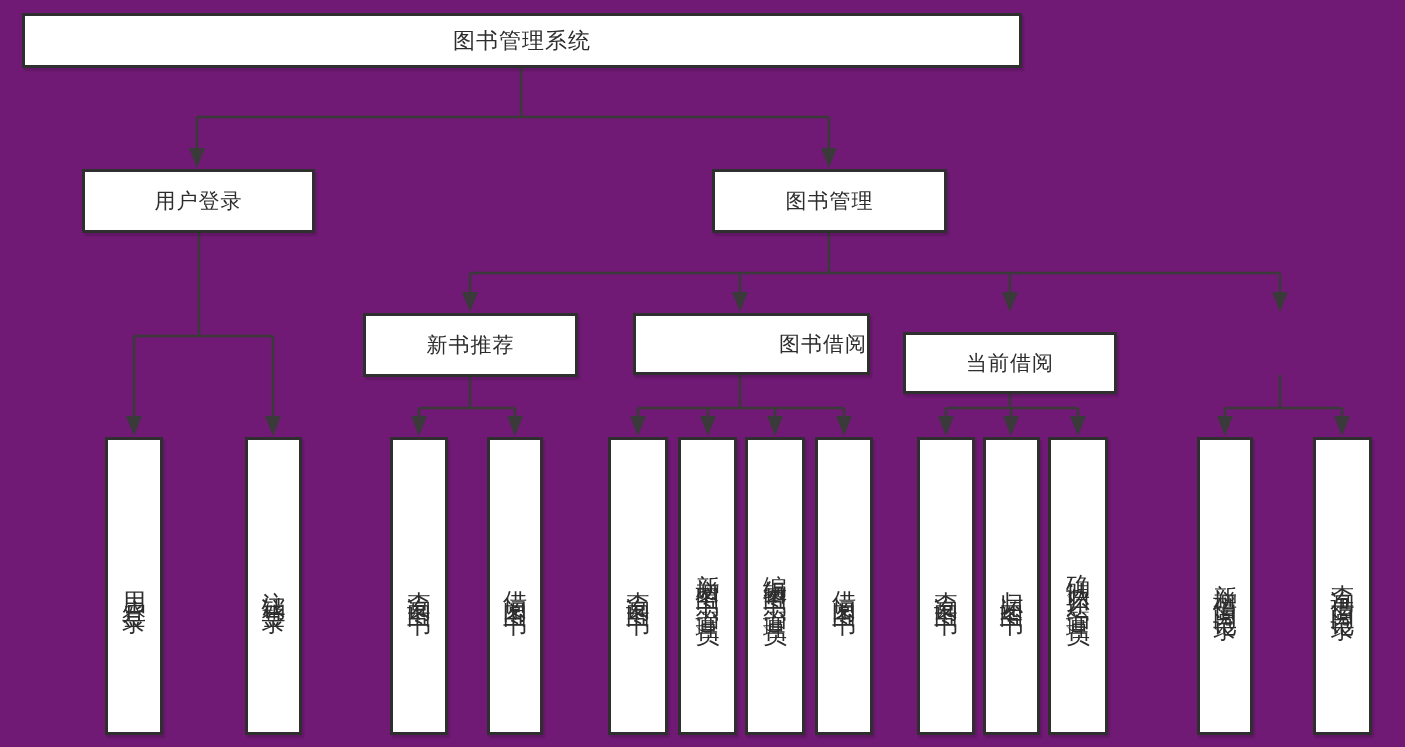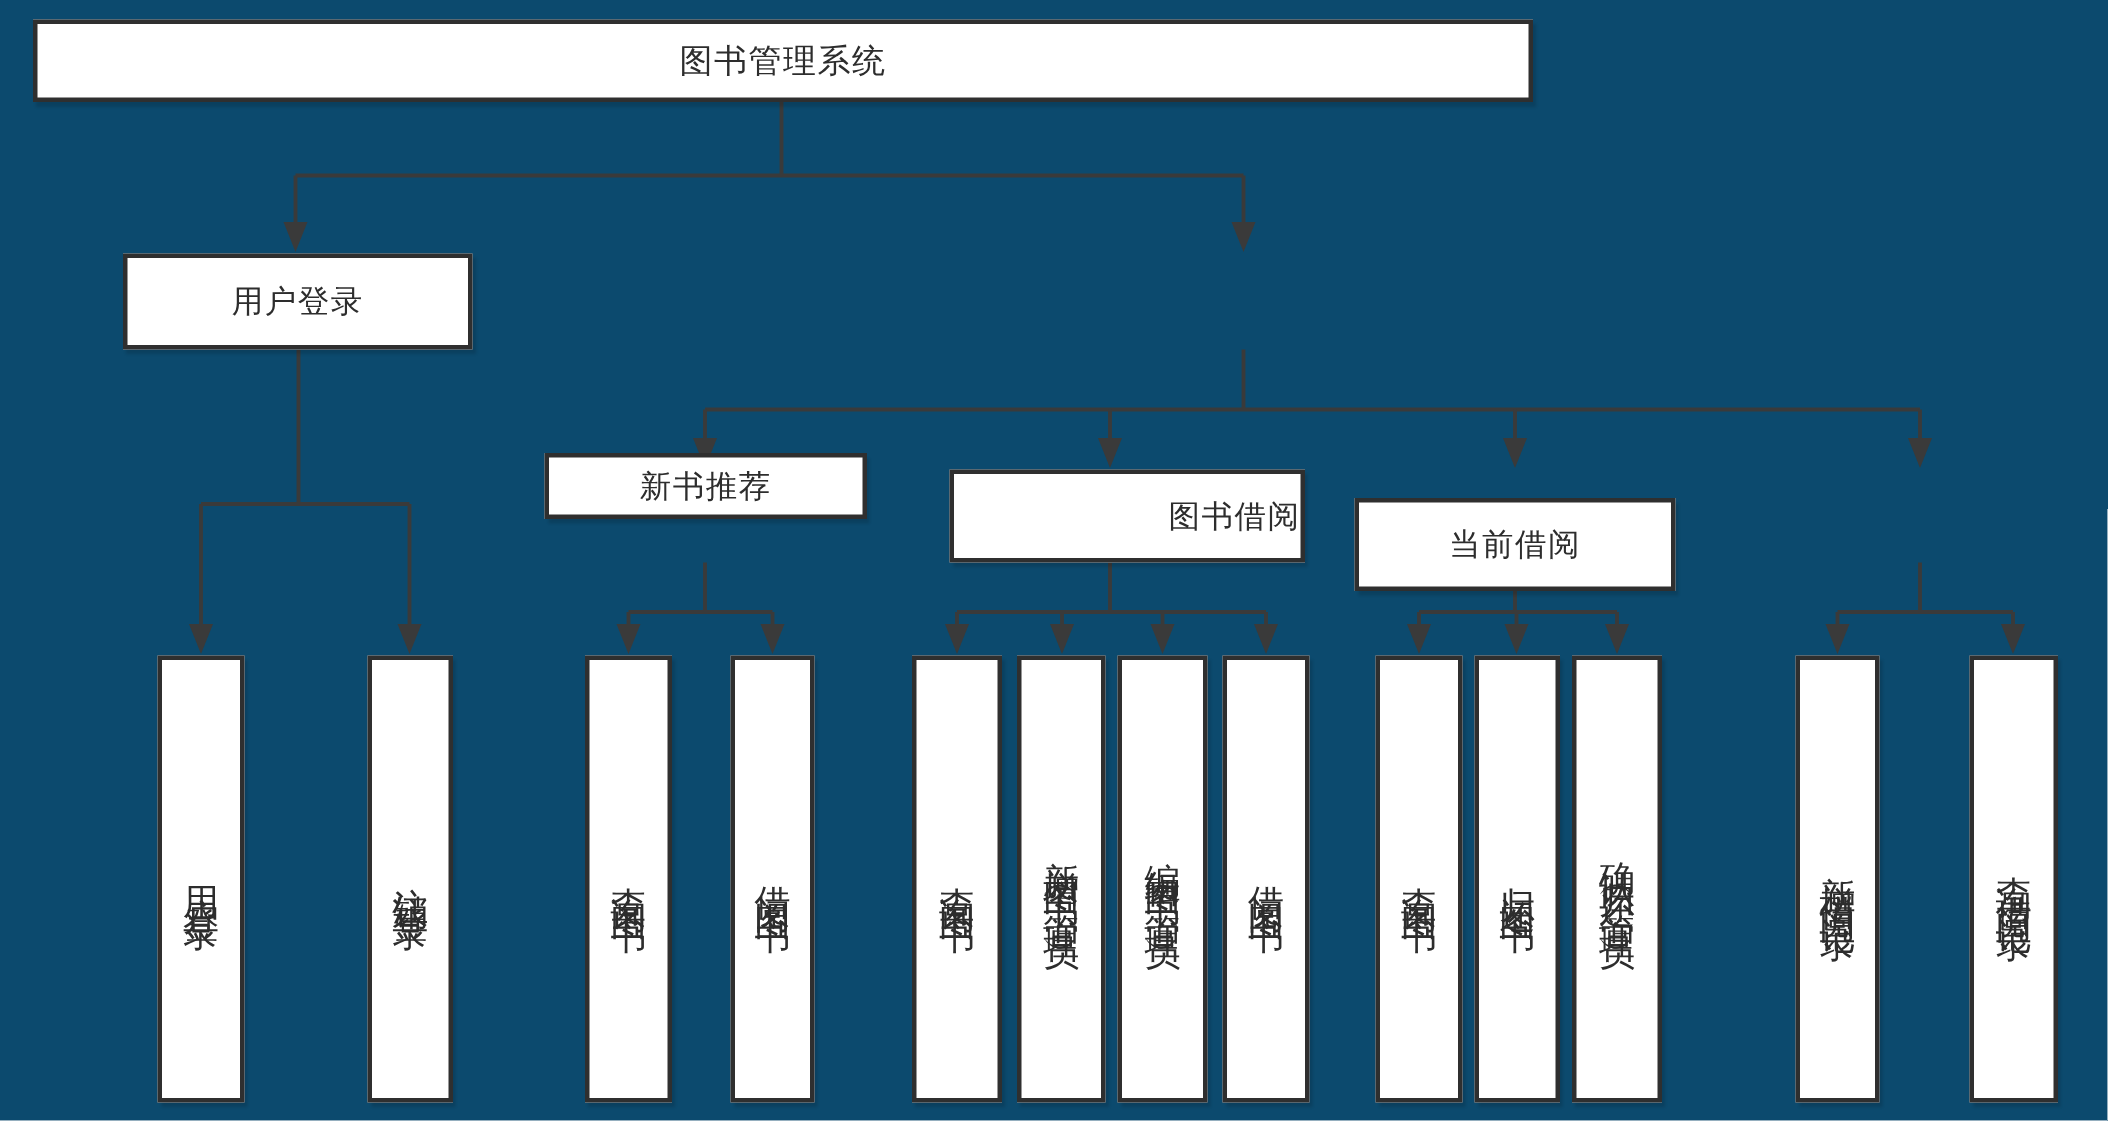--- a/index.html
+++ b/index.html
@@ -1,20 +1,20 @@
 <!DOCTYPE html>
 <html><head>
 <meta charset="utf-8">
 <style>
   html, body { margin: 0; padding: 0; background: #ffffff; }
   #canvas {
     position: relative;
     width: 1405px;
     height: 747px;
-    background: #0c4a6e;
+    background: #701a75;
     font-family: "DejaVu Sans", sans-serif;
     overflow: hidden;
   }
   #connectors {
     position: absolute;
     left: 0; top: 0;
     width: 1405px; height: 747px;
     z-index: 1;
   }
   #connectors path {
@@ -130,22 +130,25 @@
     <polygon points="1334,416 1350,416 1342,436"></polygon>
   </svg>
 
   <div class="box" style="left:22px; top:13px; width:1000px; height:55px;">
     <span class="h-label root-label">图书管理系统</span>
   </div>
 
   <div class="box" style="left:82px; top:169px; width:233px; height:64px;">
     <span class="h-label">用户登录</span>
   </div>
-
-  <div class="box" style="left:363px; top:302px; width:215px; height:44px;">
+  <div class="box" style="left:712px; top:169px; width:235px; height:64px;">
+    <span class="h-label">图书管理</span>
+  </div>
+
+  <div class="box" style="left:363px; top:313px; width:215px; height:64px;">
     <span class="h-label">新书推荐</span>
   </div>
   <div class="box" style="left:633px; top:313px; width:237px; height:62px;justify-content:flex-end;">
     <span class="h-label">图书借阅</span>
   </div>
   <div class="box" style="left:903px; top:313px; width:214px; height:62px;margin-top:19px;">
     <span class="h-label">当前借阅</span>
   </div>
 
   <div class="box leaf" style="left:105px; top:437px; width:58px; height:298px;">

